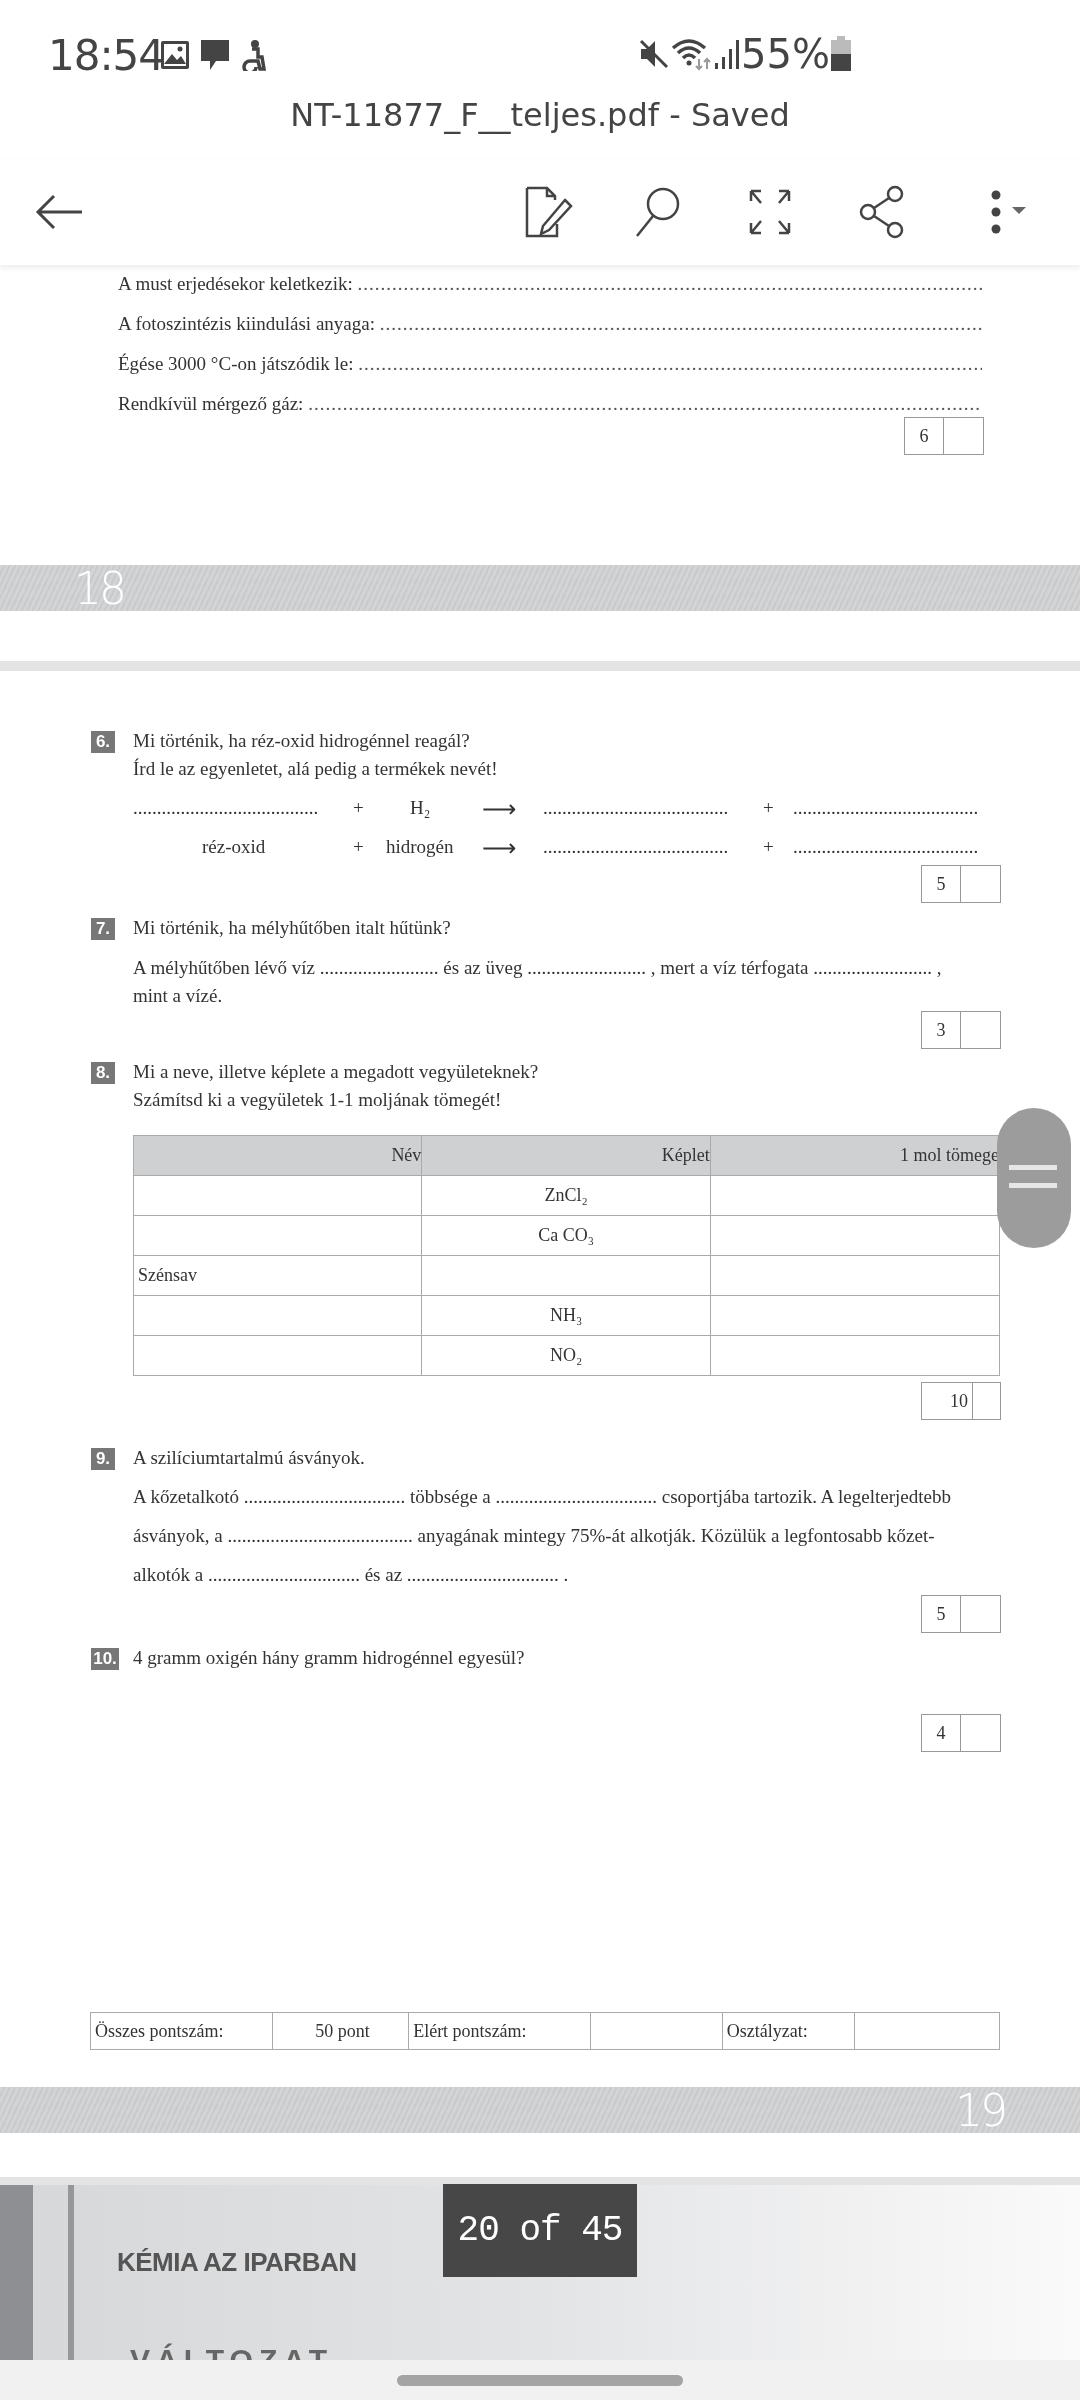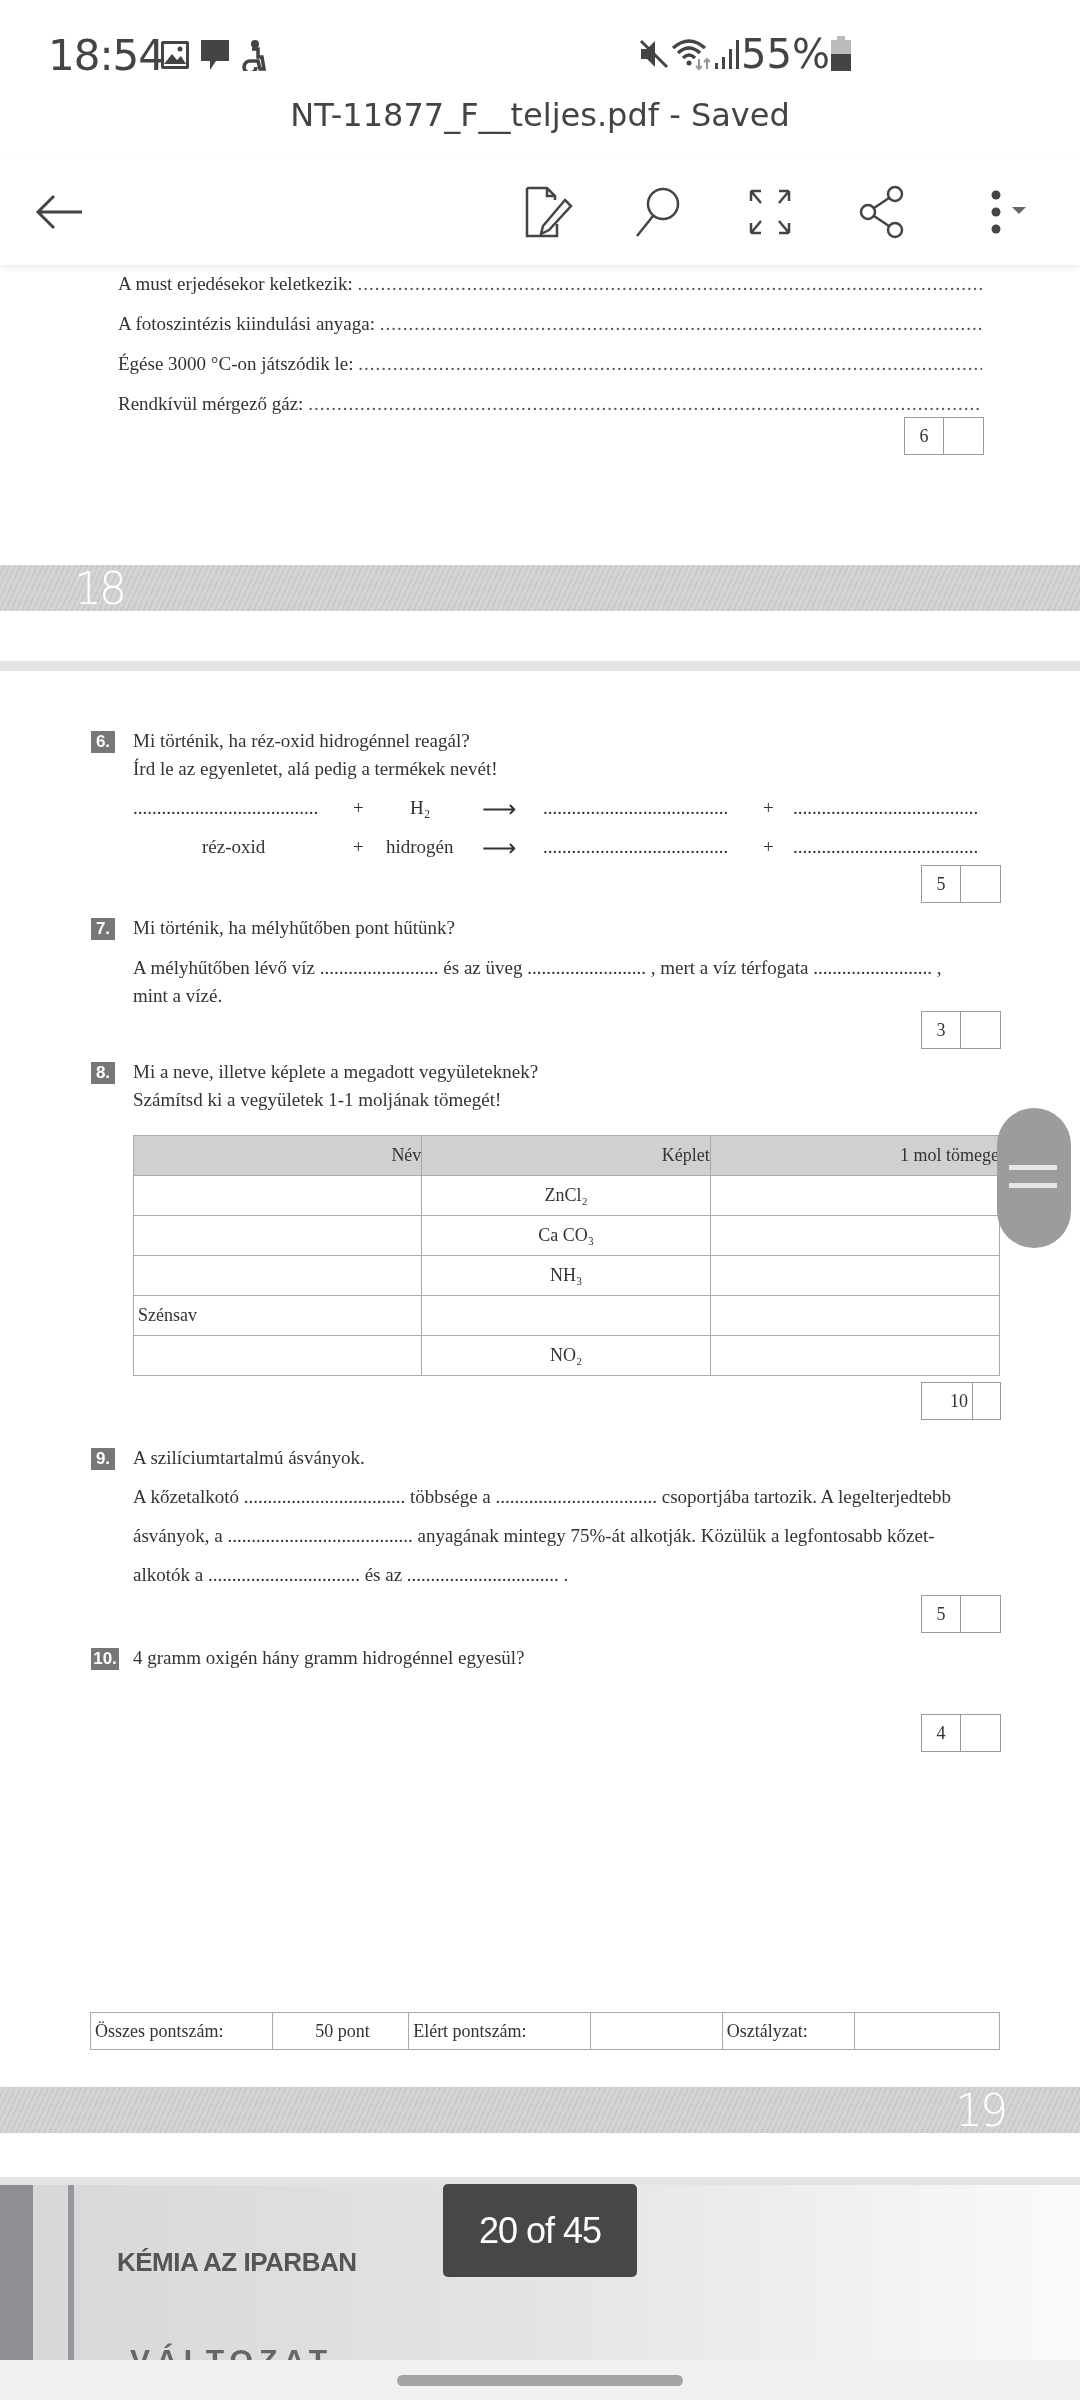--- a/index.html
+++ b/index.html
@@ -46,21 +46,21 @@
   table.total { position: absolute; left: 90px; top: 1747px; width: 910px; border-collapse: collapse; font-size: 18px; }
   table.total td { border: 1.5px solid #aaa; height: 37px; padding-left: 4px; }
 
   .cover { position: absolute; left: 0; top: 2185px; width: 1080px; height: 175px;
     background: linear-gradient(90deg, #d6d7d9 0%, #e3e4e6 50%, #fafafa 100%); }
   .cover-strip1 { position: absolute; left: 0; top: 0; width: 33px; height: 175px; background: #8e8f92; }
   .cover-strip2 { position: absolute; left: 68px; top: 0; width: 6px; height: 175px; background: #96979a; }
   .cover-title { position: absolute; left: 117px; top: 62px; font-family: "Liberation Sans", sans-serif; font-weight: bold; font-size: 26px; color: #555; letter-spacing: -0.5px; }
   .cover-sub { position: absolute; left: 130px; top: 158px; font-family: "Liberation Sans", sans-serif; font-weight: bold; font-size: 30px; color: #666; letter-spacing: 6px; height: 17px; overflow: hidden; }
 
-  .page-indicator { position: absolute; left: 443px; top: 2184px; width: 194px; height: 93px; background: #474747; border-radius: 5px; color: #fff; font-family: Liberation Sans, sans-serif; font-size: 36px; display: flex; align-items: center; justify-content: center; z-index: 6; letter-spacing: -1px; }
+  .page-indicator { position: absolute; left: 443px; top: 2184px; width: 194px; height: 93px; background: #474747; border-radius: 0; color: #fff; font-family: Liberation Mono, monospace; font-size: 36px; display: flex; align-items: center; justify-content: center; z-index: 6; letter-spacing: -1px; }
 
   .scroll-handle { position: absolute; left: 997px; top: 1108px; width: 74px; height: 140px; background: #9c9c9c; border-radius: 37px; z-index: 6; }
   .scroll-handle i { position: absolute; left: 12px; width: 48px; height: 5px; background: #e6e6e6; }
 
   .navbar { position: absolute; left: 0; top: 2360px; width: 1080px; height: 40px; background: #f1f1f1; }
   .gesture-pill { position: absolute; left: 397px; top: 15px; width: 286px; height: 11px; background: #a4a4a4; border-radius: 6px; }
 </style>
 </head>
 <body>
 
@@ -195,21 +195,21 @@
   <div class="eqcell" style="left:543px; top:571px;">.......................................</div>
   <div class="eqcell" style="left:763px; top:571px;">+</div>
   <div class="eqcell" style="left:793px; top:571px;">.......................................</div>
 
   <div class="scorebox" style="left:921px; top:600px;">
       <span>5</span>
       <span></span>
     </div>
 
   <div class="qnum" style="left:91px; top:653px;">7.</div>
-  <div class="qtext" style="left:133px; top:649px;">Mi történik, ha mélyhűtőben pont hűtünk?</div>
+  <div class="qtext" style="left:133px; top:649px;">Mi történik, ha mélyhűtőben italt hűtünk?</div>
   <div class="qtext" style="left:133px; top:689px;">A mélyhűtőben lévő víz ......................... és az üveg ......................... , mert a víz térfogata ......................... ,</div>
   <div class="qtext" style="left:133px; top:717px;">mint a vízé.</div>
   <div class="scorebox" style="left:921px; top:746px;">
       <span>3</span>
       <span></span>
     </div>
 
   <div class="qnum" style="left:91px; top:797px;">8.</div>
   <div class="qtext" style="left:133px; top:793px;">Mi a neve, illetve képlete a megadott vegyületeknek?</div>
   <div class="qtext" style="left:133px; top:821px;">Számítsd ki a vegyületek 1-1 moljának tömegét!</div>
@@ -225,27 +225,27 @@
       <td class="left"></td>
       <td>ZnCl₂</td>
       <td></td>
     </tr>
     <tr>
       <td class="left"></td>
       <td>Ca CO₃</td>
       <td></td>
     </tr>
     <tr>
+      <td class="left">Szénsav</td>
+      <td></td>
+      <td></td>
+    </tr>
+    <tr>
       <td class="left"></td>
       <td>NH₃</td>
-      <td></td>
-    </tr>
-    <tr>
-      <td class="left">Szénsav</td>
-      <td></td>
       <td></td>
     </tr>
     <tr>
       <td class="left"></td>
       <td>NO₂</td>
       <td></td>
     </tr>
   </tbody>
     </table>
   <div class="scorebox" style="left:921px; top:1117px;padding-left:24px;">

